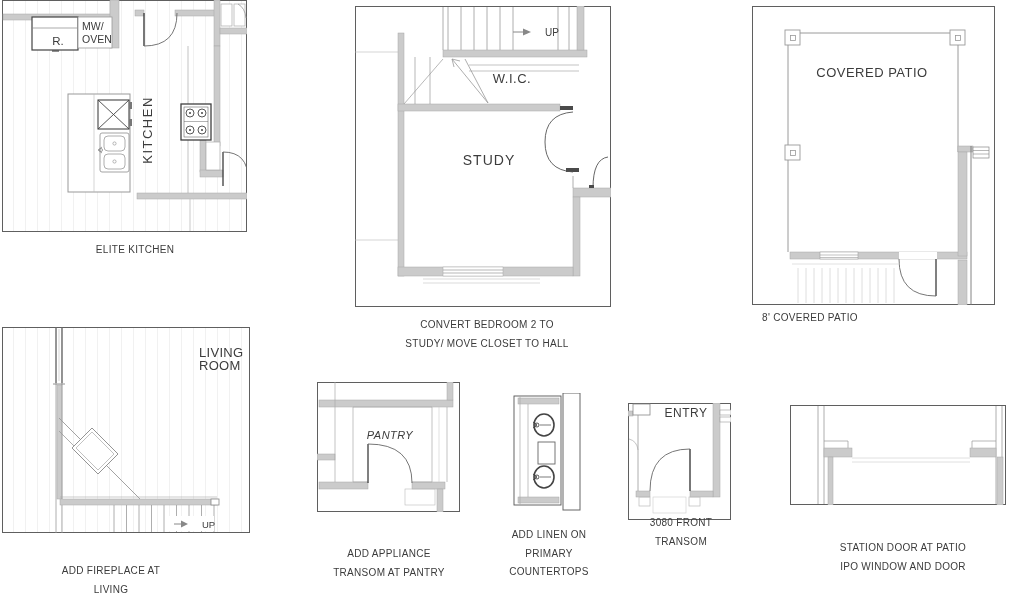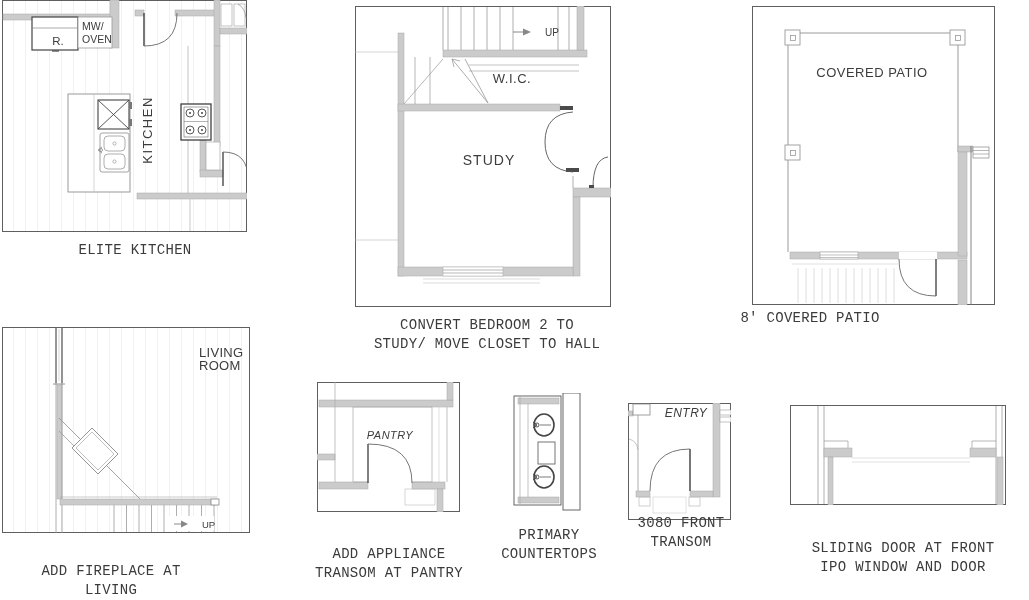--- a/index.html
+++ b/index.html
@@ -6,21 +6,21 @@
   body{
     width:1029px;height:600px;position:relative;overflow:hidden;
     background:#ffffff;
     font-family:"Liberation Sans",sans-serif;
   }
   .plan{position:absolute;}
   .plan svg{display:block;}
   svg text{fill:#3c3c3c;font-family:"Liberation Sans",sans-serif;}
   .caption{
     position:absolute;text-align:center;color:#3b3b3b;
-    font-size:14px;line-height:18.5px;letter-spacing:.3px;font-family:Liberation Mono, monospace;
+    font-size:10px;line-height:18.5px;letter-spacing:.3px;
   }
   .caption span{display:block;white-space:nowrap;}
 </style>
 </head>
 <body>
 
 <div class="plan" style="left:2px;top:0px;">
 <svg width="245" height="232" viewBox="0 0 245 232">
   <defs>
     <pattern id="pfK" width="12" height="12" patternUnits="userSpaceOnUse">
@@ -368,25 +368,26 @@
   <g>
     <ellipse cx="32" cy="84" rx="10" ry="11" fill="#ffffff" stroke="#444444" stroke-width="1.6"></ellipse>
     <line x1="28" y1="84" x2="39" y2="84" stroke="#444444" stroke-width=".7"></line>
     <circle cx="25" cy="84" r="2" fill="none" stroke="#444444" stroke-width=".9"></circle>
     <line x1="21" y1="81" x2="25" y2="84" stroke="#444444" stroke-width=".9"></line>
     <line x1="21" y1="87" x2="25" y2="84" stroke="#444444" stroke-width=".9"></line>
   </g>
 </svg>
 </div>
 <div class="caption" style="left:449px;top:526px;width:200px">
+  <span>ADD LINEN ON</span>
   <span>PRIMARY</span>
   <span>COUNTERTOPS</span>
 </div>
 
-<div class="plan" style="left:628px;top:403px;font-style:italic;">
+<div class="plan" style="left:628px;top:403px;">
 <svg width="103" height="117" viewBox="0 0 103 117">
   <rect x=".5" y=".5" width="102" height="116" fill="none" stroke="#5f5f5f" stroke-width="1"></rect>
   <g fill="#cbcbcb" stroke="#a9a9a9" stroke-width=".5">
     <rect x="0" y="8" width="5" height="5"></rect>
     <rect x="85" y="0" width="7" height="94"></rect>
     <rect x="8" y="88" width="14" height="6"></rect>
     <rect x="62" y="88" width="23" height="6"></rect>
   </g>
   <rect x="5" y="1" width="17" height="11" fill="#ffffff" stroke="#888888" stroke-width=".8"></rect>
   <line x1="10" y1="12" x2="10" y2="88" stroke="#999999" stroke-width=".8"></line>
@@ -431,15 +432,15 @@
     <rect x="180" y="43" width="26" height="9"></rect>
     <rect x="207" y="52" width="6" height="48"></rect>
   </g>
   <g stroke="#dcdcdc" stroke-width=".9">
     <line x1="62" y1="53" x2="180" y2="53"></line>
     <line x1="62" y1="57" x2="180" y2="57"></line>
   </g>
 </svg>
 </div>
 <div class="caption" style="left:800px;top:539px;width:206px">
-  <span>SLIDING DOOR AT FRONT</span>
+  <span>STATION DOOR AT PATIO</span>
   <span>IPO WINDOW AND DOOR</span>
 </div>
 
 </body></html>

